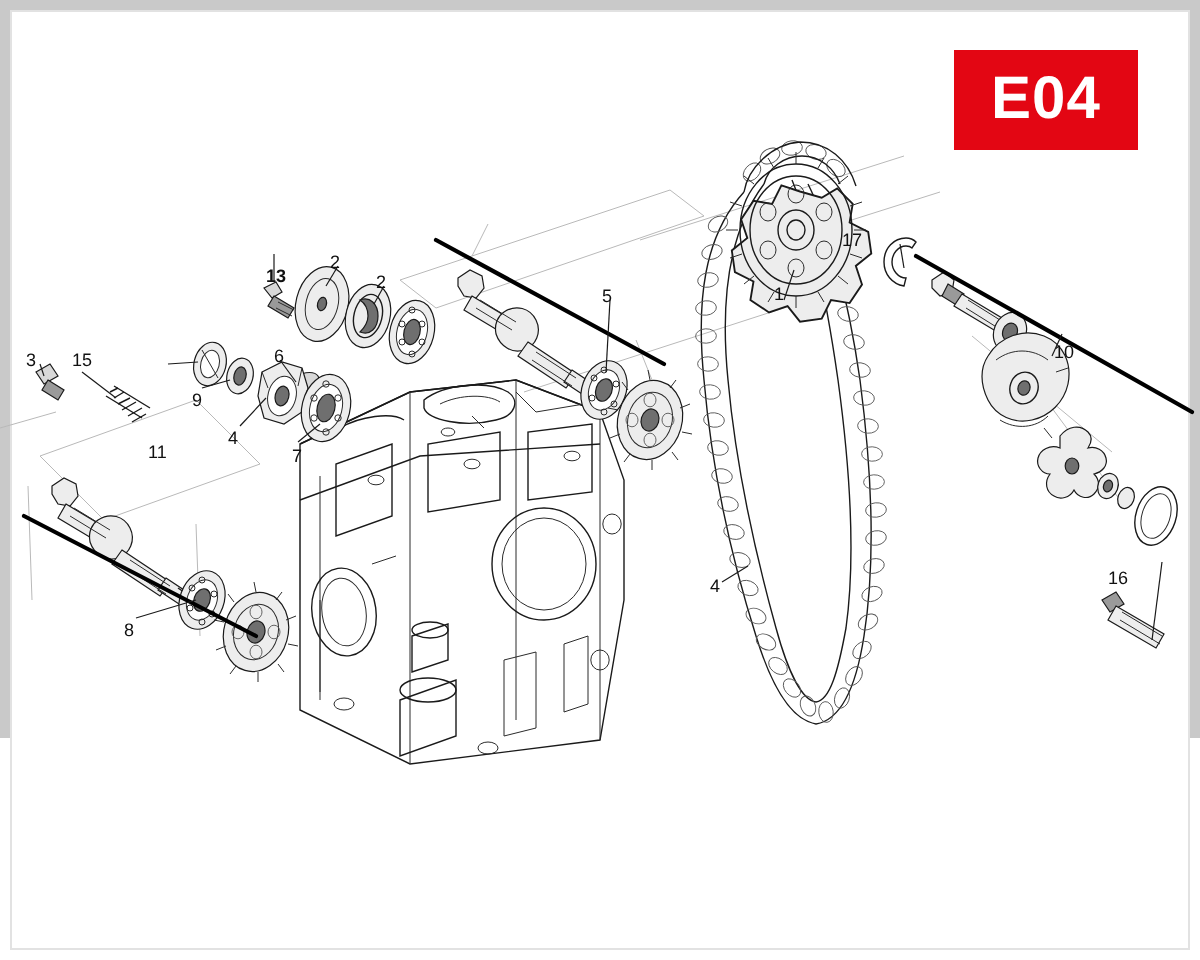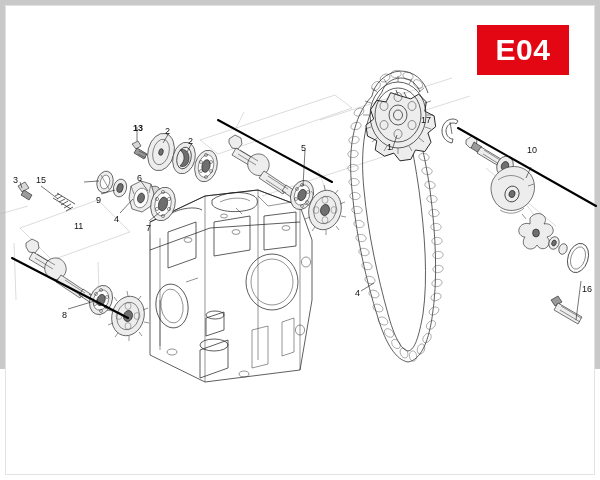--- a/index.html
+++ b/index.html
@@ -519,23 +519,23 @@
   <div id="callout-layer">
       <div class="callout" style="left: 387px; top: 143px;">1</div>
       <div class="callout" style="left: 188px; top: 137px;">2</div>
       <div class="callout" style="left: 13px; top: 176px;">3</div>
       <div class="callout" style="left: 355px; top: 289px;">4</div>
       <div class="callout" style="left: 301px; top: 144px;">5</div>
       <div class="callout" style="left: 137px; top: 174px;">6</div>
       <div class="callout" style="left: 146px; top: 224px;">7</div>
       <div class="callout" style="left: 62px; top: 311px;">8</div>
       <div class="callout" style="left: 96px; top: 196px;">9</div>
-      <div class="callout" style="left: 527px; top: 146px; text-align: center;">10</div>
+      <div class="callout" style="left: 527px; top: 172px; text-align: center;">10</div>
       <div class="callout" style="left: 74px; top: 186px; margin-top: 36px;">11</div>
       <div class="callout" style="left: 165px; top: 127px;">2</div>
-      <div class="callout" style="left: 133px; top: 124px; font-weight: bold;">13</div>
+      <div class="callout" style="left: 133px; top: 134px; font-weight: bold;">13</div>
       <div class="callout" style="left: 114px; top: 215px;">4</div>
       <div class="callout" style="left: 36px; top: 176px;">15</div>
-      <div class="callout" style="left: 582px; top: 285px;">16</div>
+      <div class="callout" style="left: 554px; top: 285px;">16</div>
       <div class="callout" style="left: 421px; top: 116px;">17</div>
     </div>
 
 </div>
 
 </body></html>

